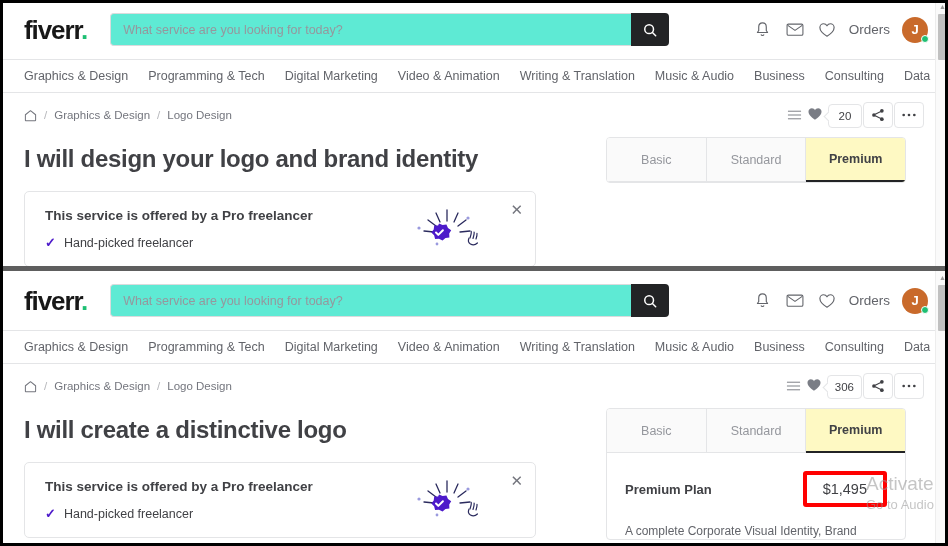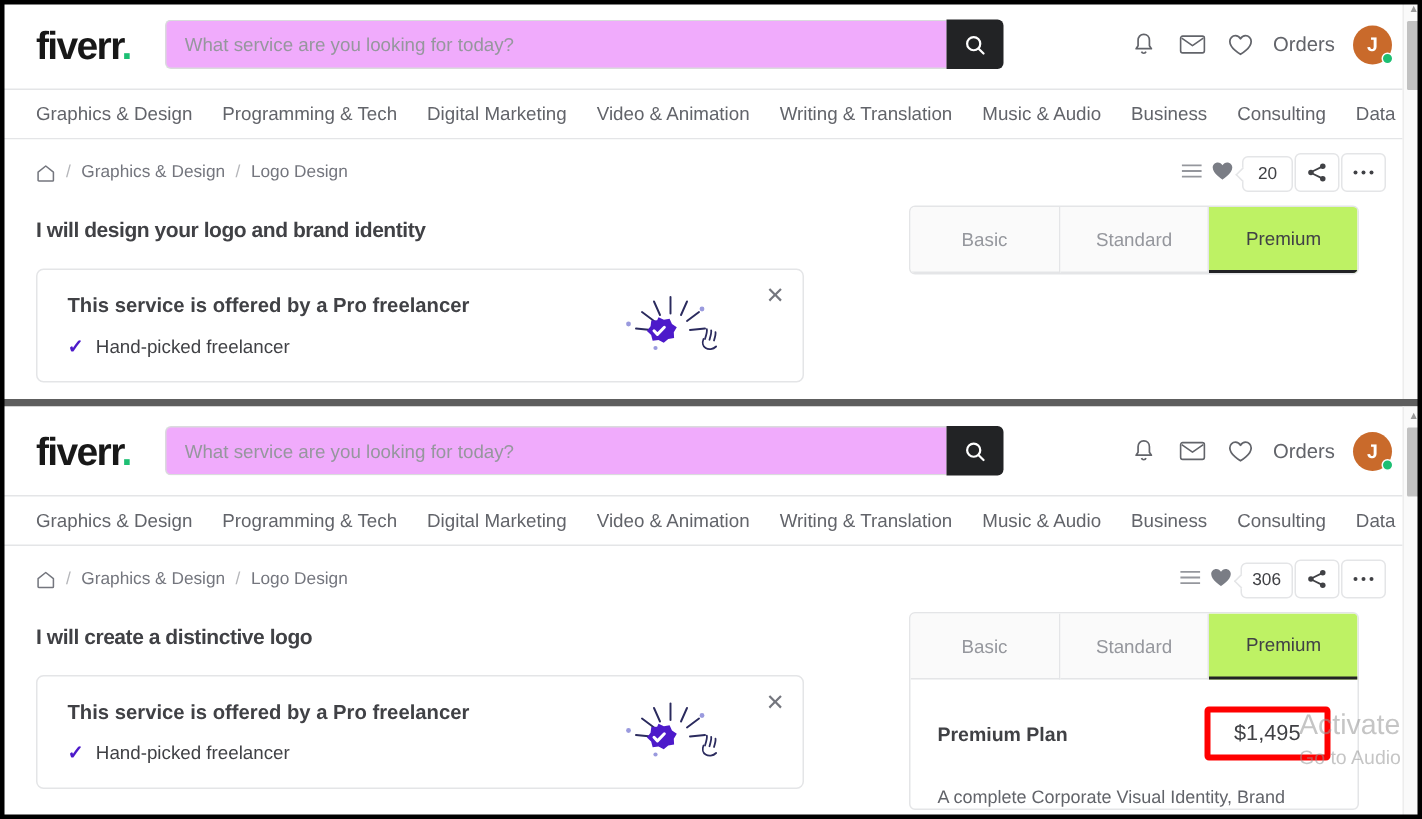--- a/index.html
+++ b/index.html
@@ -21,21 +21,21 @@
     display: flex; align-items: center; padding: 0 20px 0 24px;
     border-bottom: 1px solid #e4e5e7;
   }
   .logo { font-size: 26px; font-weight: bold; letter-spacing: -1.1px; color: #181818; line-height: 1; }
   .logo .dot { color: #1dbf73; }
 
   .search-wrap { display: flex; margin-left: 23px; height: 33px; }
   .search-input {
     width: 521px; height: 33px; border: 1px solid #dadbdd; border-right: none;
     border-radius: 4px 0 0 4px; padding: 0 12px; font-size: 12.5px; color: #62646a;
-    font-family: "Liberation Sans", sans-serif; outline: none; background:#f0abfc;
+    font-family: "Liberation Sans", sans-serif; outline: none; background:#5eead4;
   }
   .search-input::placeholder { color: #95979d; }
   .search-btn {
     width: 38px; height: 33px; background: #222325; border: none; border-radius: 0 4px 4px 0;
     display:flex; align-items:center; justify-content:center; cursor:pointer;
   }
 
   .header-right { margin-left: auto; display: flex; align-items: center; gap: 12px; }
   .hicon { width: 20px; height: 20px; display:flex; align-items:center; justify-content:center; cursor:pointer; }
   .orders-link { font-size: 13.5px; color: #62646a; cursor: pointer; white-space: nowrap; }
@@ -75,21 +75,21 @@
   .count-pill:before {
     content:""; position:absolute; left:-4px; top:8px; width:6px; height:6px;
     background:#fff; border-left:1px solid #e4e5e7; border-bottom:1px solid #e4e5e7;
     transform: rotate(45deg);
   }
   .icon-btn {
     width: 30px; height: 26px; border: 1px solid #e4e5e7; border-radius: 4px;
     display:flex; align-items:center; justify-content:center; background:#fff; cursor:pointer;
   }
 
-  .gig-title { font-size: 14px; font-weight: bold; color: #404145; letter-spacing: -0.3px; margin-top: 8px; }
+  .gig-title { font-size: 24px; font-weight: bold; color: #404145; letter-spacing: -0.3px; margin-top: 8px; }
 
   
   .pro-box {
     position: relative; margin-top: 18px; width: 512px;
     border: 1px solid #e4e5e7; border-radius: 5px; background:#fff;
     padding: 16px 18px 16px 20px; overflow: hidden;
   }
   .pro-title { font-size: 13.5px; font-weight: bold; color: #404145; }
   .pro-bullet { margin-top: 12px; display:flex; align-items:center; gap: 8px; font-size: 12.5px; color: #404145; }
   .pro-check { color: #4d1aca; font-weight: bold; font-size: 13px; }
@@ -102,21 +102,21 @@
     border: 1px solid #e4e5e7; border-radius: 4px; background: #fff; overflow: hidden;
   }
   .price-tabs { display: flex; height: 44px; }
   .ptab {
     flex: 1; display:flex; align-items:center; justify-content:center;
     font-size: 12.5px; color: #95979d; background:#fafafa;
     border-right: 1px solid #e4e5e7; border-bottom: 1px solid #e4e5e7; cursor:pointer;
   }
   .ptab:last-child { border-right: none; }
   .ptab.active {
-    background:#bef264; color:#404145; font-weight: normal;
+    background:#fef9c3; color:#404145; font-weight: bold;
     border-bottom: 2px solid #222325;
   }
   .price-body { padding: 18px 18px 10px 18px; position: relative; height: 86px; }
   .price-row { display:flex; align-items:center; justify-content: space-between; }
   .pkg-name { font-size: 13px; font-weight: bold; color: #404145; }
   .price-amount { font-size: 14.5px; color: #404145; }
   .price-highlight {
     border: 4px solid #ff0000; border-radius: 3px;
     padding: 6px 16px; display:inline-flex; align-items:center; justify-content:center;
   }

